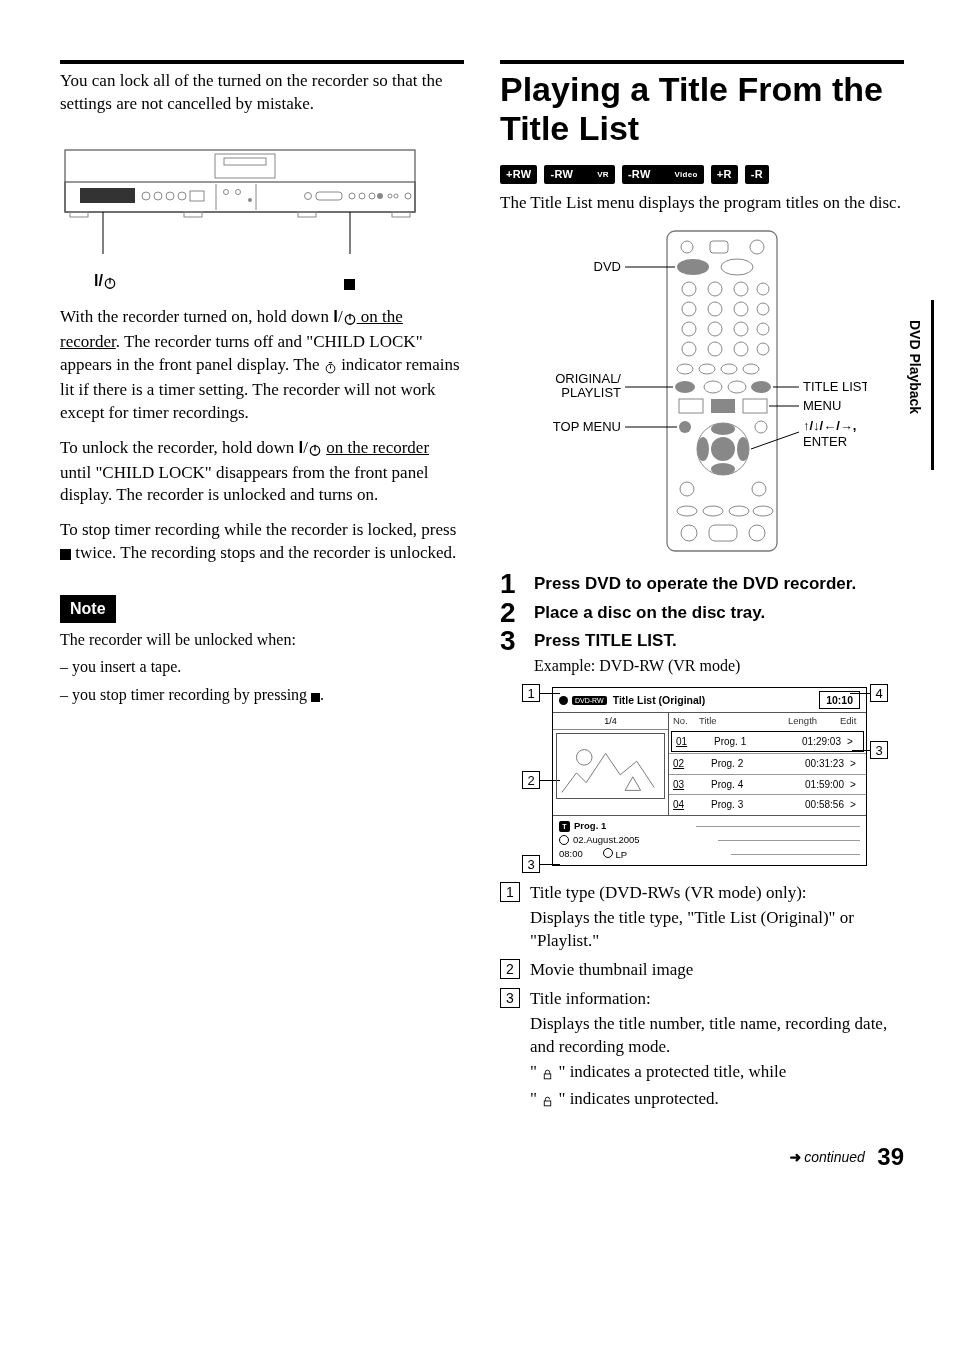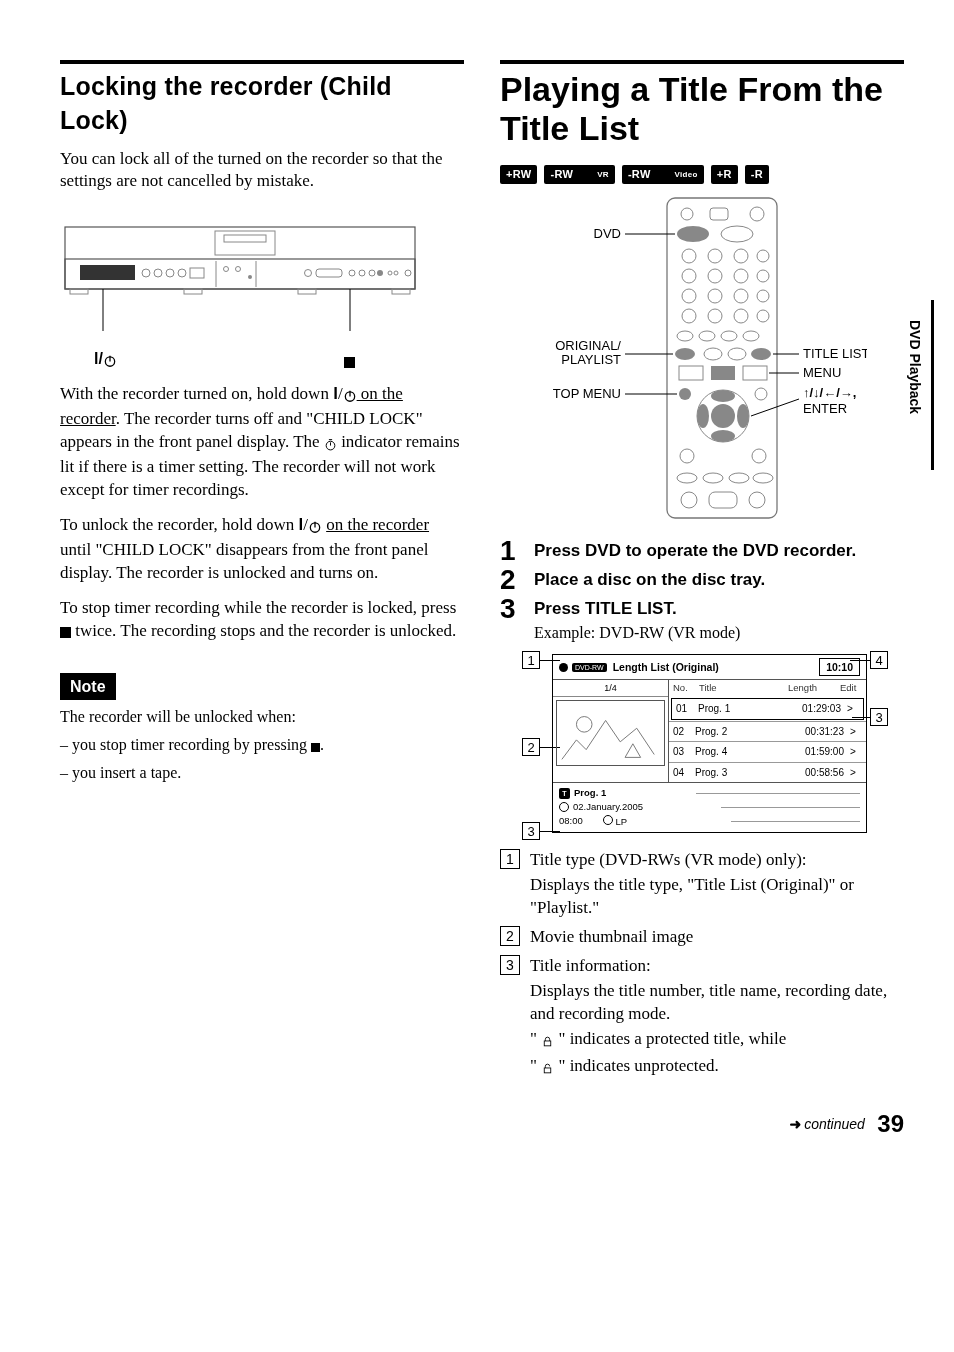--- a/index.html
+++ b/index.html
@@ -144,21 +144,21 @@
   .tl-thumb { height:66px; border:1px solid #555; margin:3px; position:relative; }
   .tl-thumb svg{ position:absolute; inset:0; }
   .tl-right { flex:1; }
   .tl-cols { display:flex; font-size:9.5px; padding:2px 4px; color:#333; }
   .tl-cols .c1{ width:26px;} .tl-cols .c2{ flex:1;} .tl-cols .c3{ width:52px;} .tl-cols .c4{ width:22px;}
   .tl-row {
     display:flex; padding:3px 4px; font-size:10px;
     border-top:1px solid #999;
   }
   .tl-row.sel { border:1.5px solid #000; margin:1px 2px; }
-  .tl-row .c1{ width:22px;} .tl-row .c2{ flex:1;} .tl-row .c3{ width:56px; text-align:right;} .tl-row .c4{ width:18px; text-align:center;}
+  .tl-row .c1{ width:38px;text-decoration:underline;} .tl-row .c2{ flex:1;} .tl-row .c3{ width:56px; text-align:right;} .tl-row .c4{ width:18px; text-align:center;}
   .tl-info {
     border-top:1px solid #555; padding:4px 6px; font-size:9.5px;
     display:flex; flex-direction:column; gap:1px;
   }
   .tl-info-row1{ display:flex; align-items:center; gap:4px; font-weight:700;}
   .tl-info-row2{ display:flex; align-items:center; gap:4px;}
   .tl-info-row3{ display:flex; align-items:center; gap:20px;}
   .tl-tchip { width:11px;height:11px;background:#000;color:#fff;font-size:7px;display:flex;align-items:center;justify-content:center;border-radius:2px;}
   .tl-clock,.tl-lock{ width:10px;height:10px;border:1px solid #000;border-radius:50%;display:inline-block;}
 
@@ -226,21 +226,20 @@
 </head>
 <body>
 
 <div class="side-tab-bar"></div>
 <div class="side-tab">DVD Playback</div>
 
 <div class="columns">
 
   <div class="col">
     <div class="rule"></div>
-    <h2 class="section-heading">Locking the recorder (Child Lock)</h2>
     <p class="para">You can lock all of the turned on the recorder so that the settings are not cancelled by mistake.</p>
 
     
     <div class="device-drawing">
       <svg viewBox="0 0 360 160">
 
         <rect x="5" y="18" width="350" height="62" fill="none" stroke="#555" stroke-width="1.2"></rect>
         <rect x="5" y="50" width="350" height="30" fill="none" stroke="#555" stroke-width="1.2"></rect>
 
         <rect x="155" y="22" width="60" height="24" fill="none" stroke="#888"></rect>
@@ -304,38 +303,39 @@
             <line x1="12" y1="3" x2="12" y2="13" stroke="#000" stroke-width="2.2"></line>
           </svg></span> <span class="underline"> on the recorder</span><span> until "CHILD LOCK" disappears from the front panel display. The recorder is unlocked and turns on.</span>
     </p>
 
     <p class="para">
       <span>To stop timer recording while the recorder is locked, press </span><span class="glyph-stop"></span><span> twice. The recording stops and the recorder is unlocked.</span>
     </p>
 
     <div class="note-box">Note</div>
     <div class="note-line">The recorder will be unlocked when:</div>
+    <div class="note-line">– you insert a tape.</div>
     <div class="note-line">
       <span>– you stop timer recording by pressing </span><span class="glyph-stop" style="width:9px;height:9px;"></span><span>.</span>
     </div>
-    <div class="note-line">– you insert a tape.</div>
   </div>
 
   <div class="col">
     <div class="rule"></div>
     <h1 class="main-heading">Playing a Title From the Title List</h1>
 
     <div class="disc-badges">
       <span class="badge">+RW</span>
       <span class="badge"><span>-RW</span><span class="sub">VR</span></span>
       <span class="badge"><span>-RW</span><span class="sub">Video</span></span>
       <span class="badge">+R</span>
       <span class="badge">-R</span>
     </div>
 
+    <p class="para">The Title List menu displays the program titles on the disc.</p>
 
     <div class="remote-figure">
       <svg viewBox="0 0 330 330">
 
         <rect x="130" y="4" width="110" height="320" rx="8" fill="none" stroke="#777" stroke-width="1.3"></rect>
 
         <circle cx="150" cy="20" r="6" fill="none" stroke="#888"></circle>
         <rect x="173" y="14" width="18" height="12" rx="3" fill="none" stroke="#888"></rect>
         <circle cx="220" cy="20" r="7" fill="none" stroke="#888"></circle>
 
@@ -445,21 +445,21 @@
         <div class="callout-line co4l"></div>
       <div class="callout-box co3b">3</div>
         <div class="callout-line co3bl"></div>
 
       <div class="tl-screen">
         <div class="tl-headerbar">
           <span class="tl-dot"></span>
           <span class="tl-dvdrw-chip">
               <span style="display:block;line-height:1;">DVD-RW</span>
             </span>
-          <span class="tl-title">Length List (Original)</span>
+          <span class="tl-title">Title List (Original)</span>
           <span class="tl-time-chip">10:10</span>
         </div>
         <div class="tl-body">
           <div class="tl-left">
             <div class="tl-thumbbar">1/4</div>
             <div class="tl-thumb">
               <svg viewBox="0 0 110 66">
                   <polyline points="5,60 20,40 30,50 50,20 65,42 82,28 100,55" fill="none" stroke="#777"></polyline>
                   <circle cx="28" cy="24" r="8" fill="none" stroke="#777"></circle>
                   <path d="M70 58 l8 -14 l8 14 z" fill="none" stroke="#777"></path>
@@ -501,21 +501,21 @@
         </div>
         <div class="tl-info">
           <div class="tl-info-row1">
             <span class="tl-tchip">T</span>
             <span>Prog. 1</span>
             <span style="flex:1"></span>
             <span style="height:1px;background:#999;flex:2"></span>
           </div>
           <div class="tl-info-row2">
             <span class="tl-clock"></span>
-            <span>02.January.2005</span>
+            <span>02.August.2005</span>
             <span style="flex:1"></span>
             <span style="height:1px;background:#999;flex:2"></span>
           </div>
           <div class="tl-info-row3">
             <span>08:00</span>
             <span><span class="tl-lock"></span> <span>LP</span></span>
             <span style="flex:1"></span>
             <span style="height:1px;background:#999;flex:2"></span>
           </div>
         </div>

